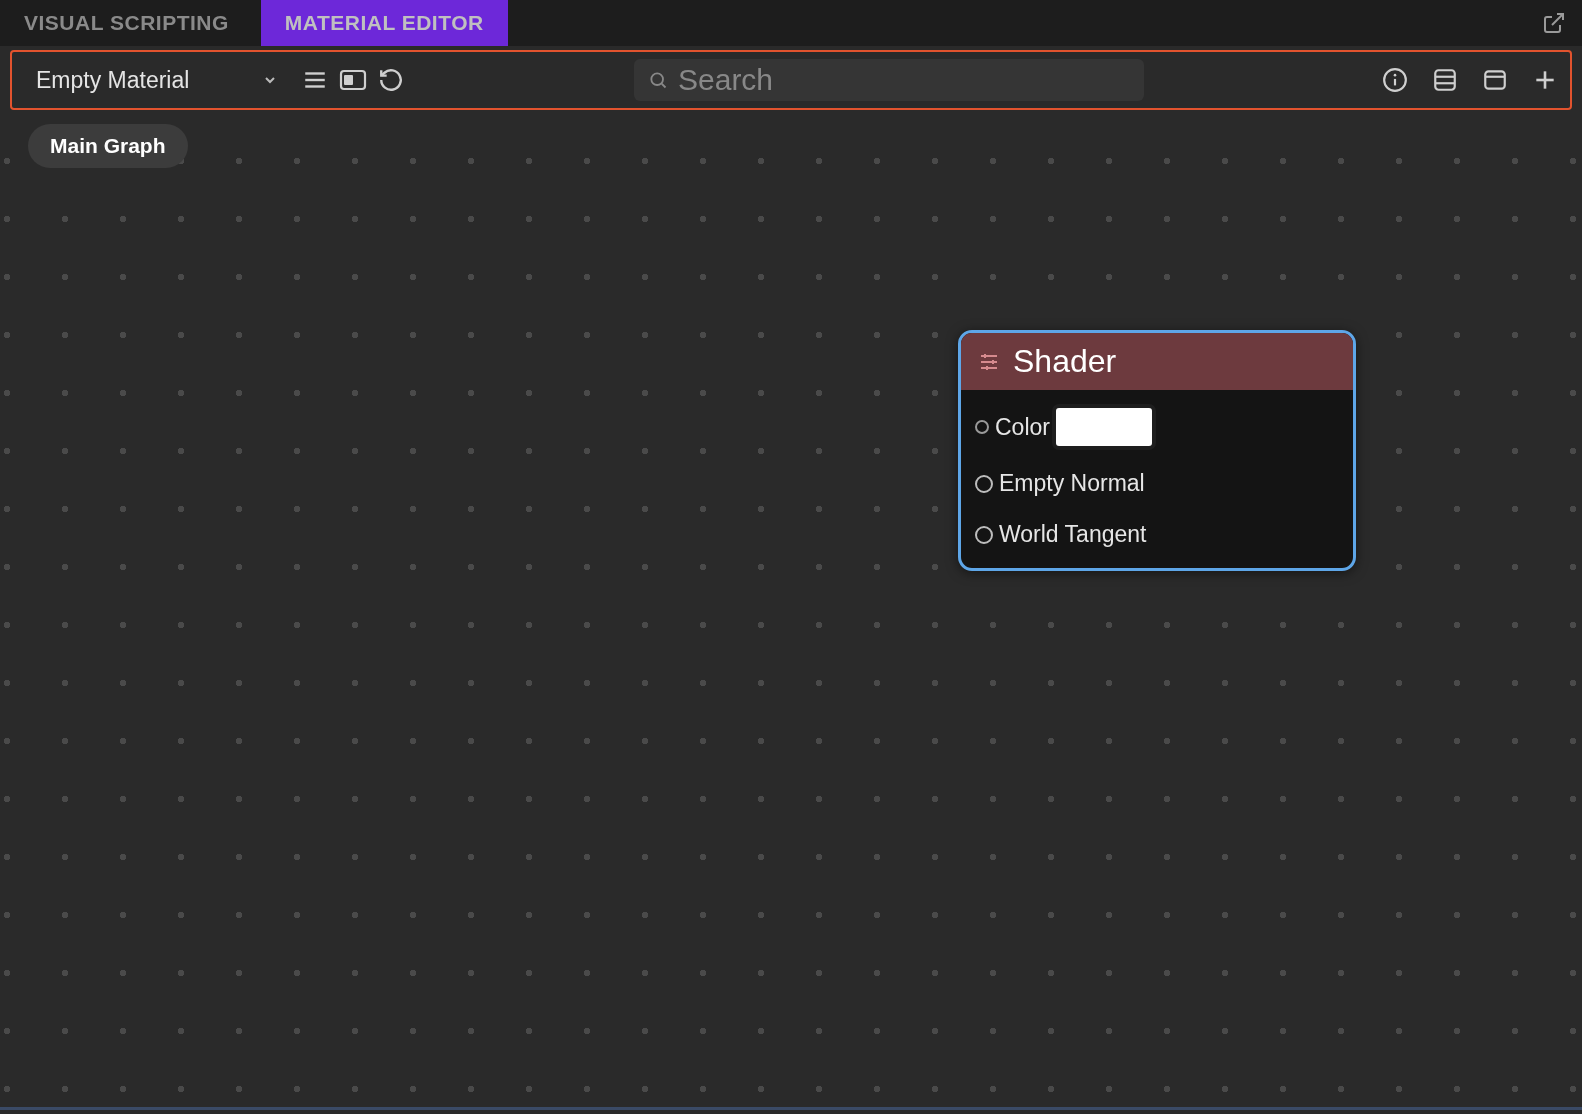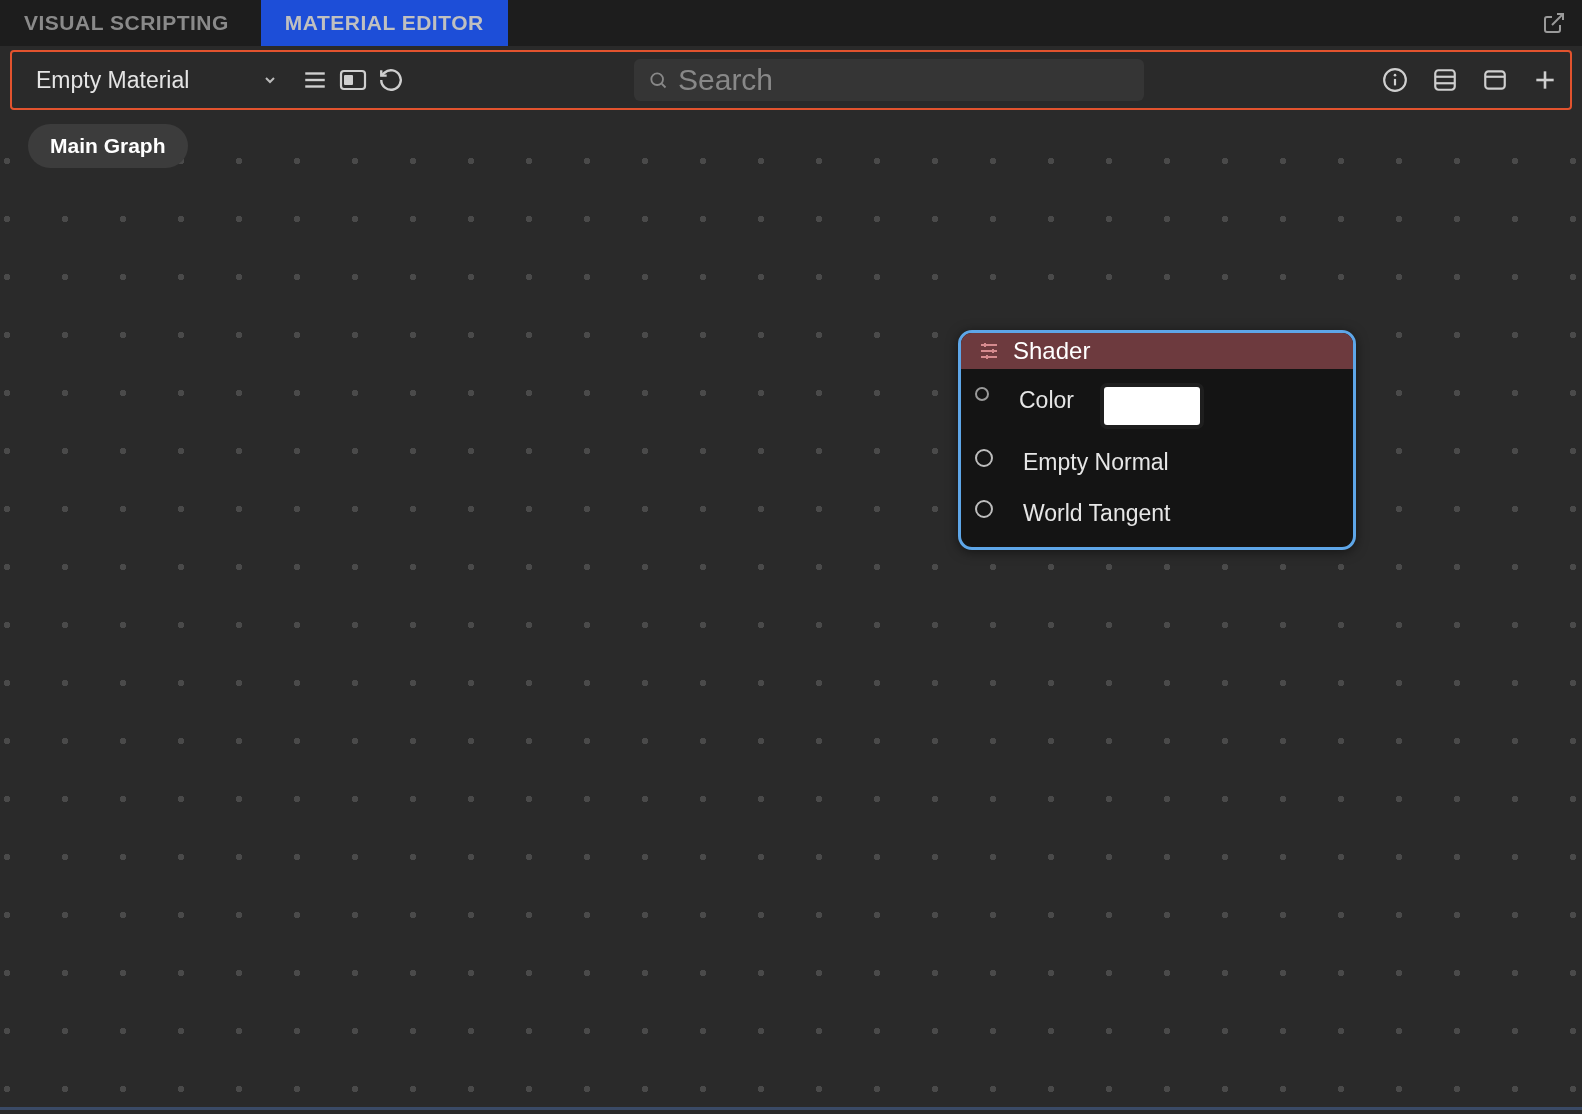--- a/index.html
+++ b/index.html
@@ -24,21 +24,21 @@
       display: flex;
       align-items: center;
       padding: 0 24px;
       font-size: 21px;
       font-weight: 600;
       letter-spacing: 0.5px;
       color: #8a8a8a;
       cursor: pointer;
     }
     .tab.active {
-      background: #1d4ed8;
+      background: #6d28d9;
       color: #c0c0c0;
     }
     .tab-spacer { flex: 1; }
     .popout-icon {
       display: flex;
       align-items: center;
       padding: 0 16px;
       cursor: pointer;
     }
 
@@ -135,36 +135,36 @@
       border: 3px solid #5ea6e8;
       border-radius: 14px;
       overflow: hidden;
       box-shadow: 0 2px 12px rgba(0,0,0,0.5);
     }
     .node-header {
       background: #6d3a3e;
       display: flex;
       align-items: center;
       gap: 14px;
-      padding: 4px 18px;
+      padding: 10px 18px;
       color: #fff;
-      font-size: 24px;
+      font-size: 32px;
       font-weight: 500;
       cursor: move;
     }
     .node-body {
       padding: 18px 14px 20px 14px;
       display: flex;
       flex-direction: column;
       gap: 24px;
     }
     .node-row {
       display: flex;
-      align-items: flex-start;
-      gap: 24px;
+      align-items: center;
+      gap: 0;
     }
     .port {
       width: 18px; height: 18px;
       border: 2px solid #bdbdbd;
       border-radius: 50%;
       flex: 0 0 auto;
     }
     .port.small {
       width: 14px; height: 14px;
       border: 2px solid #9a9a9a;

